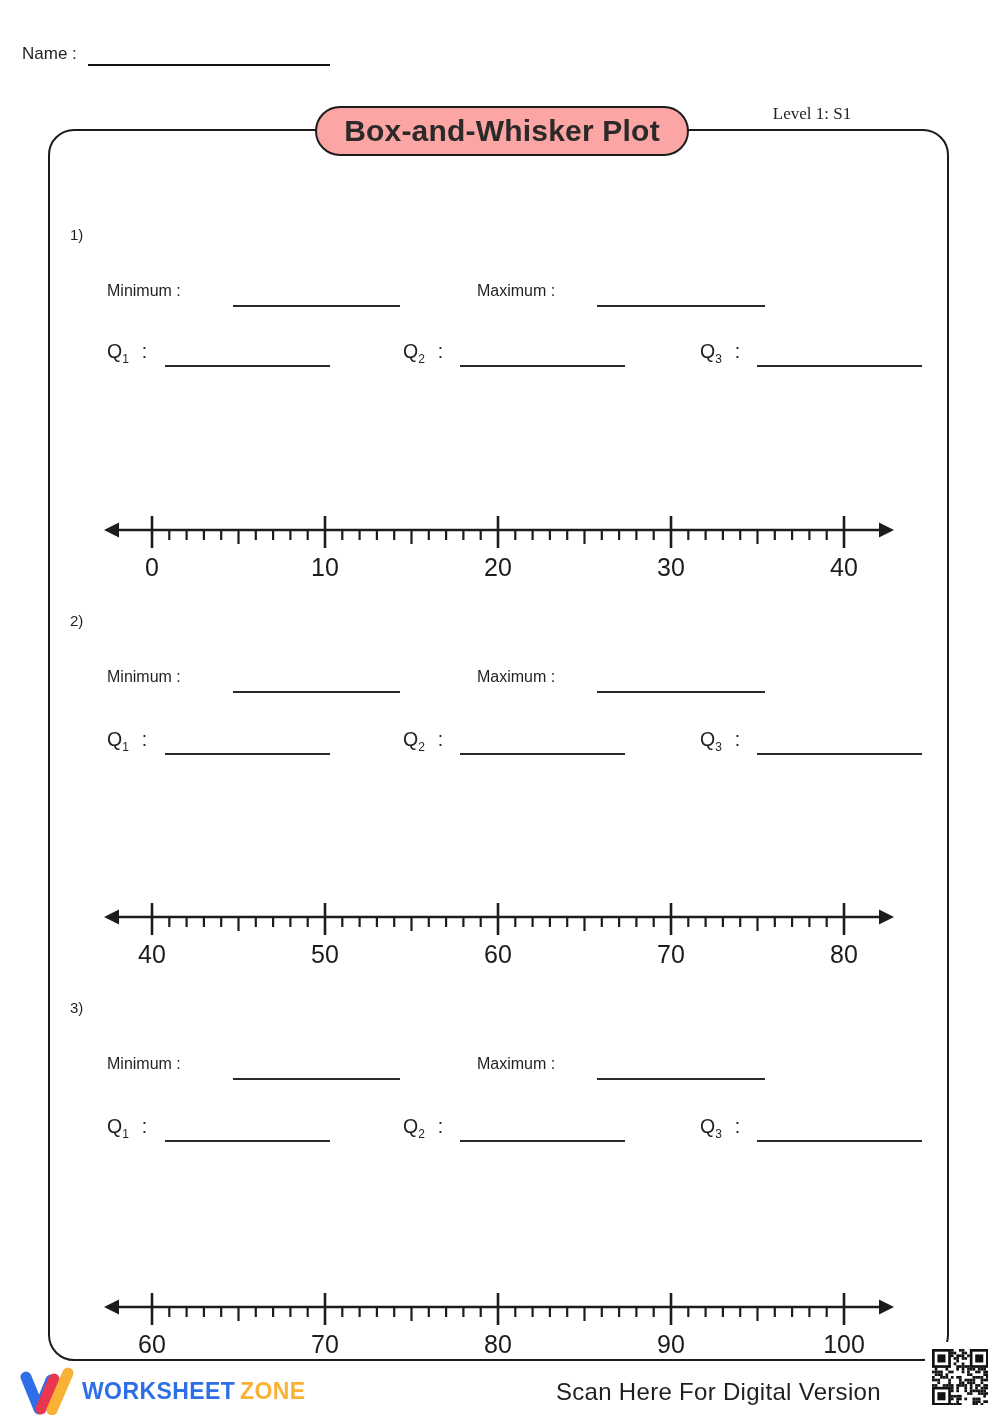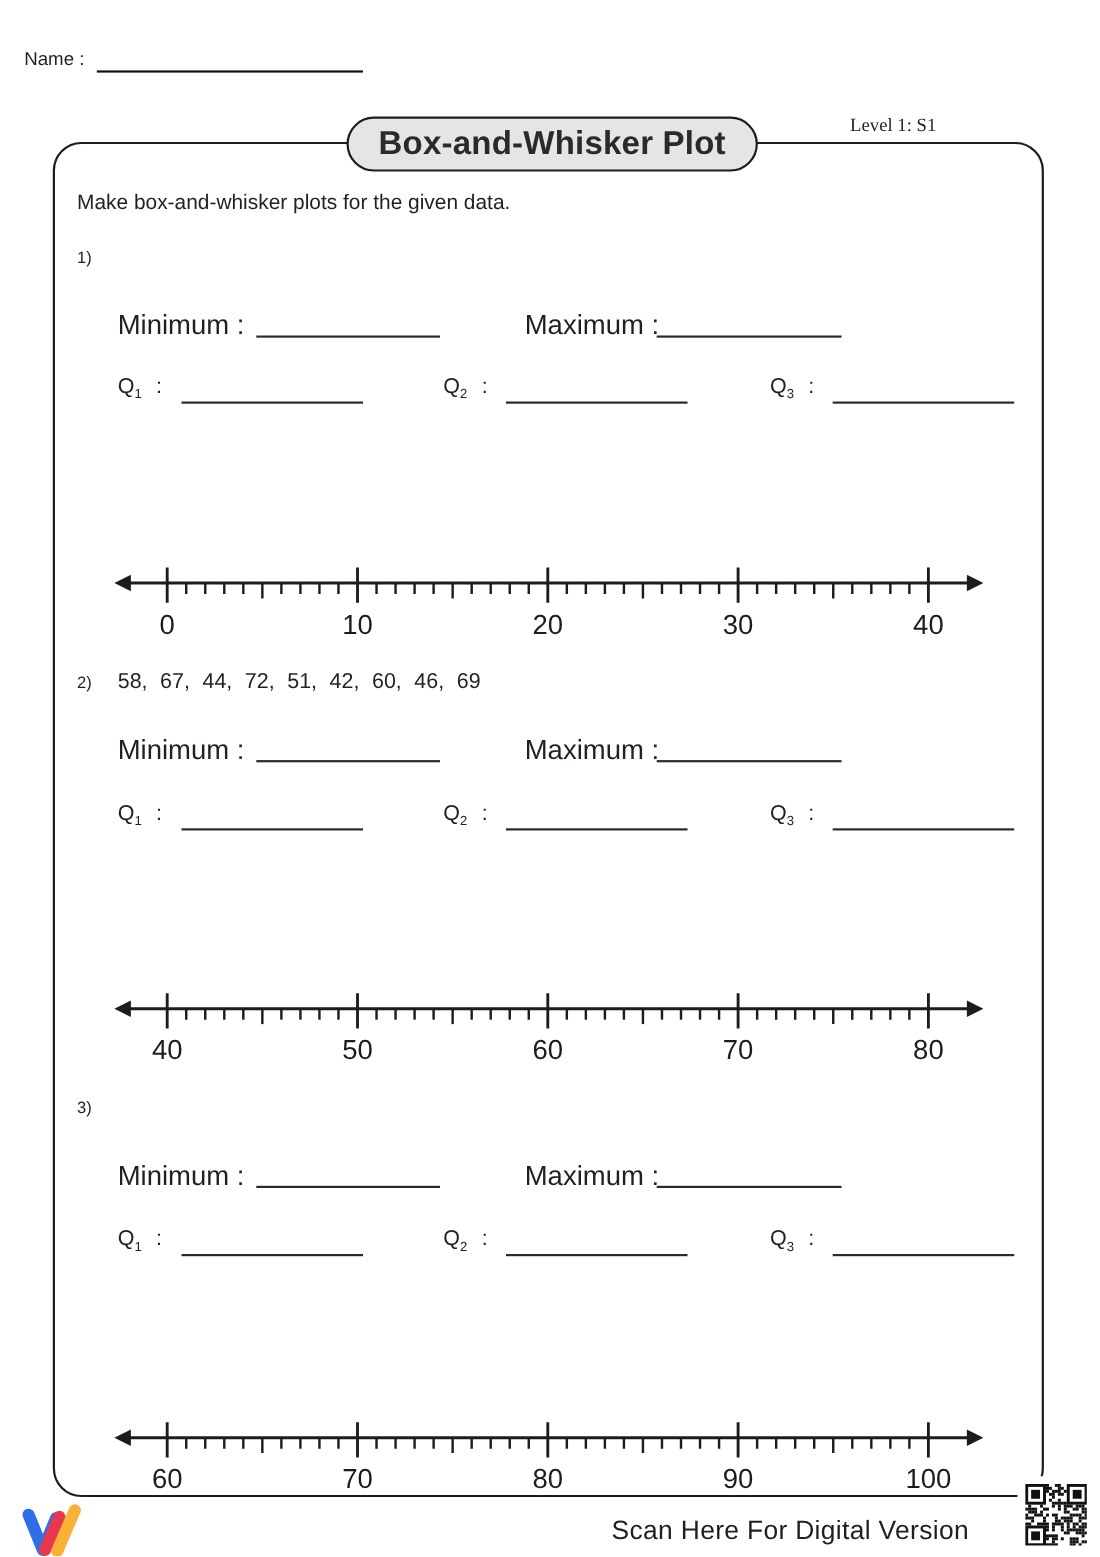--- a/index.html
+++ b/index.html
@@ -8,30 +8,30 @@
     font-family:"Liberation Sans","DejaVu Sans",sans-serif;color:#231f20;overflow:hidden;padding-left:40px;
   }
   .abs{position:absolute;}
   .name-label{left:22px;top:44px;font-size:17px;}
   .name-line{left:88px;top:42px;width:242px;height:22px;border-bottom:2px solid #111;}
   .frame{
     left:48px;top:129px;width:897px;height:1228px;
     border:2.5px solid #1c1c1c;border-radius:26px;background:transparent;
   }
   .title-pill{
-    left:315px;top:106px;width:370px;height:46px;background:#e5e5e5;
+    left:315px;top:106px;width:370px;height:46px;background:#fca5a5;
     border:2.5px solid #1c1c1c;border-radius:25px;z-index:3;
     display:flex;align-items:center;justify-content:center;
   }
   .title-pill span{font-size:30px;font-weight:bold;letter-spacing:0.2px;color:#2b2a29;}
   .level{left:752px;top:104px;width:120px;font-size:17px;text-align:center;color:#231f20;font-family:Liberation Serif, serif;}
   .instruction{left:70px;top:174px;font-size:19px;}
   .pnum{font-size:15px;}
   .pdata{font-size:19.5px;word-spacing:6px;}
-  .lbl{font-size:25px;}
+  .lbl{font-size:16px;}
   .blank{border-bottom:2px solid #2a2a2a;height:1px;}
   .qlbl{font-size:19.5px;}
   .qlbl sub{font-size:12px;}
   .qcolon{margin-left:13px;}
   .numline{left:103px;width:792px;height:82px;}
   
   .logo-mark{left:20px;top:1366px;width:58px;height:49px;}
   .wordmark{left:82px;top:1378px;font-size:23px;font-weight:bold;letter-spacing:0.4px;}
   .wm-blue{color:#2e6fe8;}
   .wm-orange{color:#f9b136;margin-left:5px;}
@@ -47,21 +47,20 @@
 <div class="page">
 
   <span class="abs name-label">Name :</span>
   <div class="abs name-line"></div>
 
   <div class="abs frame"></div>
   <div class="abs title-pill">
     <span>Box-and-Whisker Plot</span>
   </div>
   <div class="abs level">Level 1: S1</div>
-  <div class="abs instruction">Make box-and-whisker plots for the given data.</div>
 
   <span class="abs pnum" style="left:70px;top:226px">1)</span>
 
   <span class="abs lbl" style="left:107px;top:282px">Minimum :</span>
   <div class="abs blank" style="left:233px;top:304px;width:167px"></div>
   <span class="abs lbl" style="left:477px;top:282px">Maximum :</span>
   <div class="abs blank" style="left:597px;top:304px;width:168px"></div>
 
   <span class="abs qlbl" style="left:107px;top:340px"><span>Q</span><sub>1</sub><span class="qcolon">:</span></span>
   <div class="abs blank" style="left:165px;top:364px;width:165px"></div>
@@ -116,21 +115,20 @@
         <line x1="723.7" y1="20" x2="723.7" y2="30" stroke="#1c1c1c" stroke-width="2.2"></line>
         <line x1="741" y1="6" x2="741" y2="38" stroke="#1c1c1c" stroke-width="2.6"></line>
         <text x="49" y="66" text-anchor="middle" font-size="25" fill="#1c1c1c" font-family="Liberation Sans, sans-serif">0</text>
         <text x="222" y="66" text-anchor="middle" font-size="25" fill="#1c1c1c" font-family="Liberation Sans, sans-serif">10</text>
         <text x="395" y="66" text-anchor="middle" font-size="25" fill="#1c1c1c" font-family="Liberation Sans, sans-serif">20</text>
         <text x="568" y="66" text-anchor="middle" font-size="25" fill="#1c1c1c" font-family="Liberation Sans, sans-serif">30</text>
         <text x="741" y="66" text-anchor="middle" font-size="25" fill="#1c1c1c" font-family="Liberation Sans, sans-serif">40</text>
       </svg></div>
 
   <span class="abs pnum" style="left:70px;top:612px">2)</span>
-  <span class="abs pdata" style="left:107px;top:608px">58, 67, 44, 72, 51, 42, 60, 46, 69</span>
 
   <span class="abs lbl" style="left:107px;top:668px">Minimum :</span>
   <div class="abs blank" style="left:233px;top:690px;width:167px"></div>
   <span class="abs lbl" style="left:477px;top:668px">Maximum :</span>
   <div class="abs blank" style="left:597px;top:690px;width:168px"></div>
 
   <span class="abs qlbl" style="left:107px;top:728px"><span>Q</span><sub>1</sub><span class="qcolon">:</span></span>
   <div class="abs blank" style="left:165px;top:752px;width:165px"></div>
   <span class="abs qlbl" style="left:403px;top:728px"><span>Q</span><sub>2</sub><span class="qcolon">:</span></span>
   <div class="abs blank" style="left:460px;top:752px;width:165px"></div>
@@ -254,20 +252,23 @@
         <text x="568" y="66" text-anchor="middle" font-size="25" fill="#1c1c1c" font-family="Liberation Sans, sans-serif">90</text>
         <text x="741" y="66" text-anchor="middle" font-size="25" fill="#1c1c1c" font-family="Liberation Sans, sans-serif">100</text>
       </svg></div>
 
   <div class="abs logo-mark">
     <svg width="58" height="49" viewBox="0 0 58 49">
       <path d="M6 11 L19 43 L31 14" stroke="#2e6fe8" stroke-width="11" fill="none" stroke-linecap="round" stroke-linejoin="round"></path>
       <path d="M21 43 L34 13" stroke="#e8374e" stroke-width="11" fill="none" stroke-linecap="round"></path>
       <path d="M32 44 L48 7" stroke="#f9b136" stroke-width="11" fill="none" stroke-linecap="round"></path>
     </svg>
+  </div>
+  <div class="abs wordmark">
+    <span class="wm-blue">WORKSHEET</span><span class="wm-orange">ZONE</span>
   </div>
   <div class="abs scan-text">Scan Here For Digital Version</div>
   <div class="abs qr-box">
       <svg width="56.7" height="56.7" viewBox="0 0 56.7 56.7">
         <rect x="18.9" y="0.0" width="2.7" height="2.7" fill="#111"></rect>
         <rect x="27.0" y="0.0" width="2.7" height="2.7" fill="#111"></rect>
         <rect x="29.7" y="0.0" width="2.7" height="2.7" fill="#111"></rect>
         <rect x="18.9" y="2.7" width="2.7" height="2.7" fill="#111"></rect>
         <rect x="21.6" y="2.7" width="2.7" height="2.7" fill="#111"></rect>
         <rect x="29.7" y="2.7" width="2.7" height="2.7" fill="#111"></rect>

